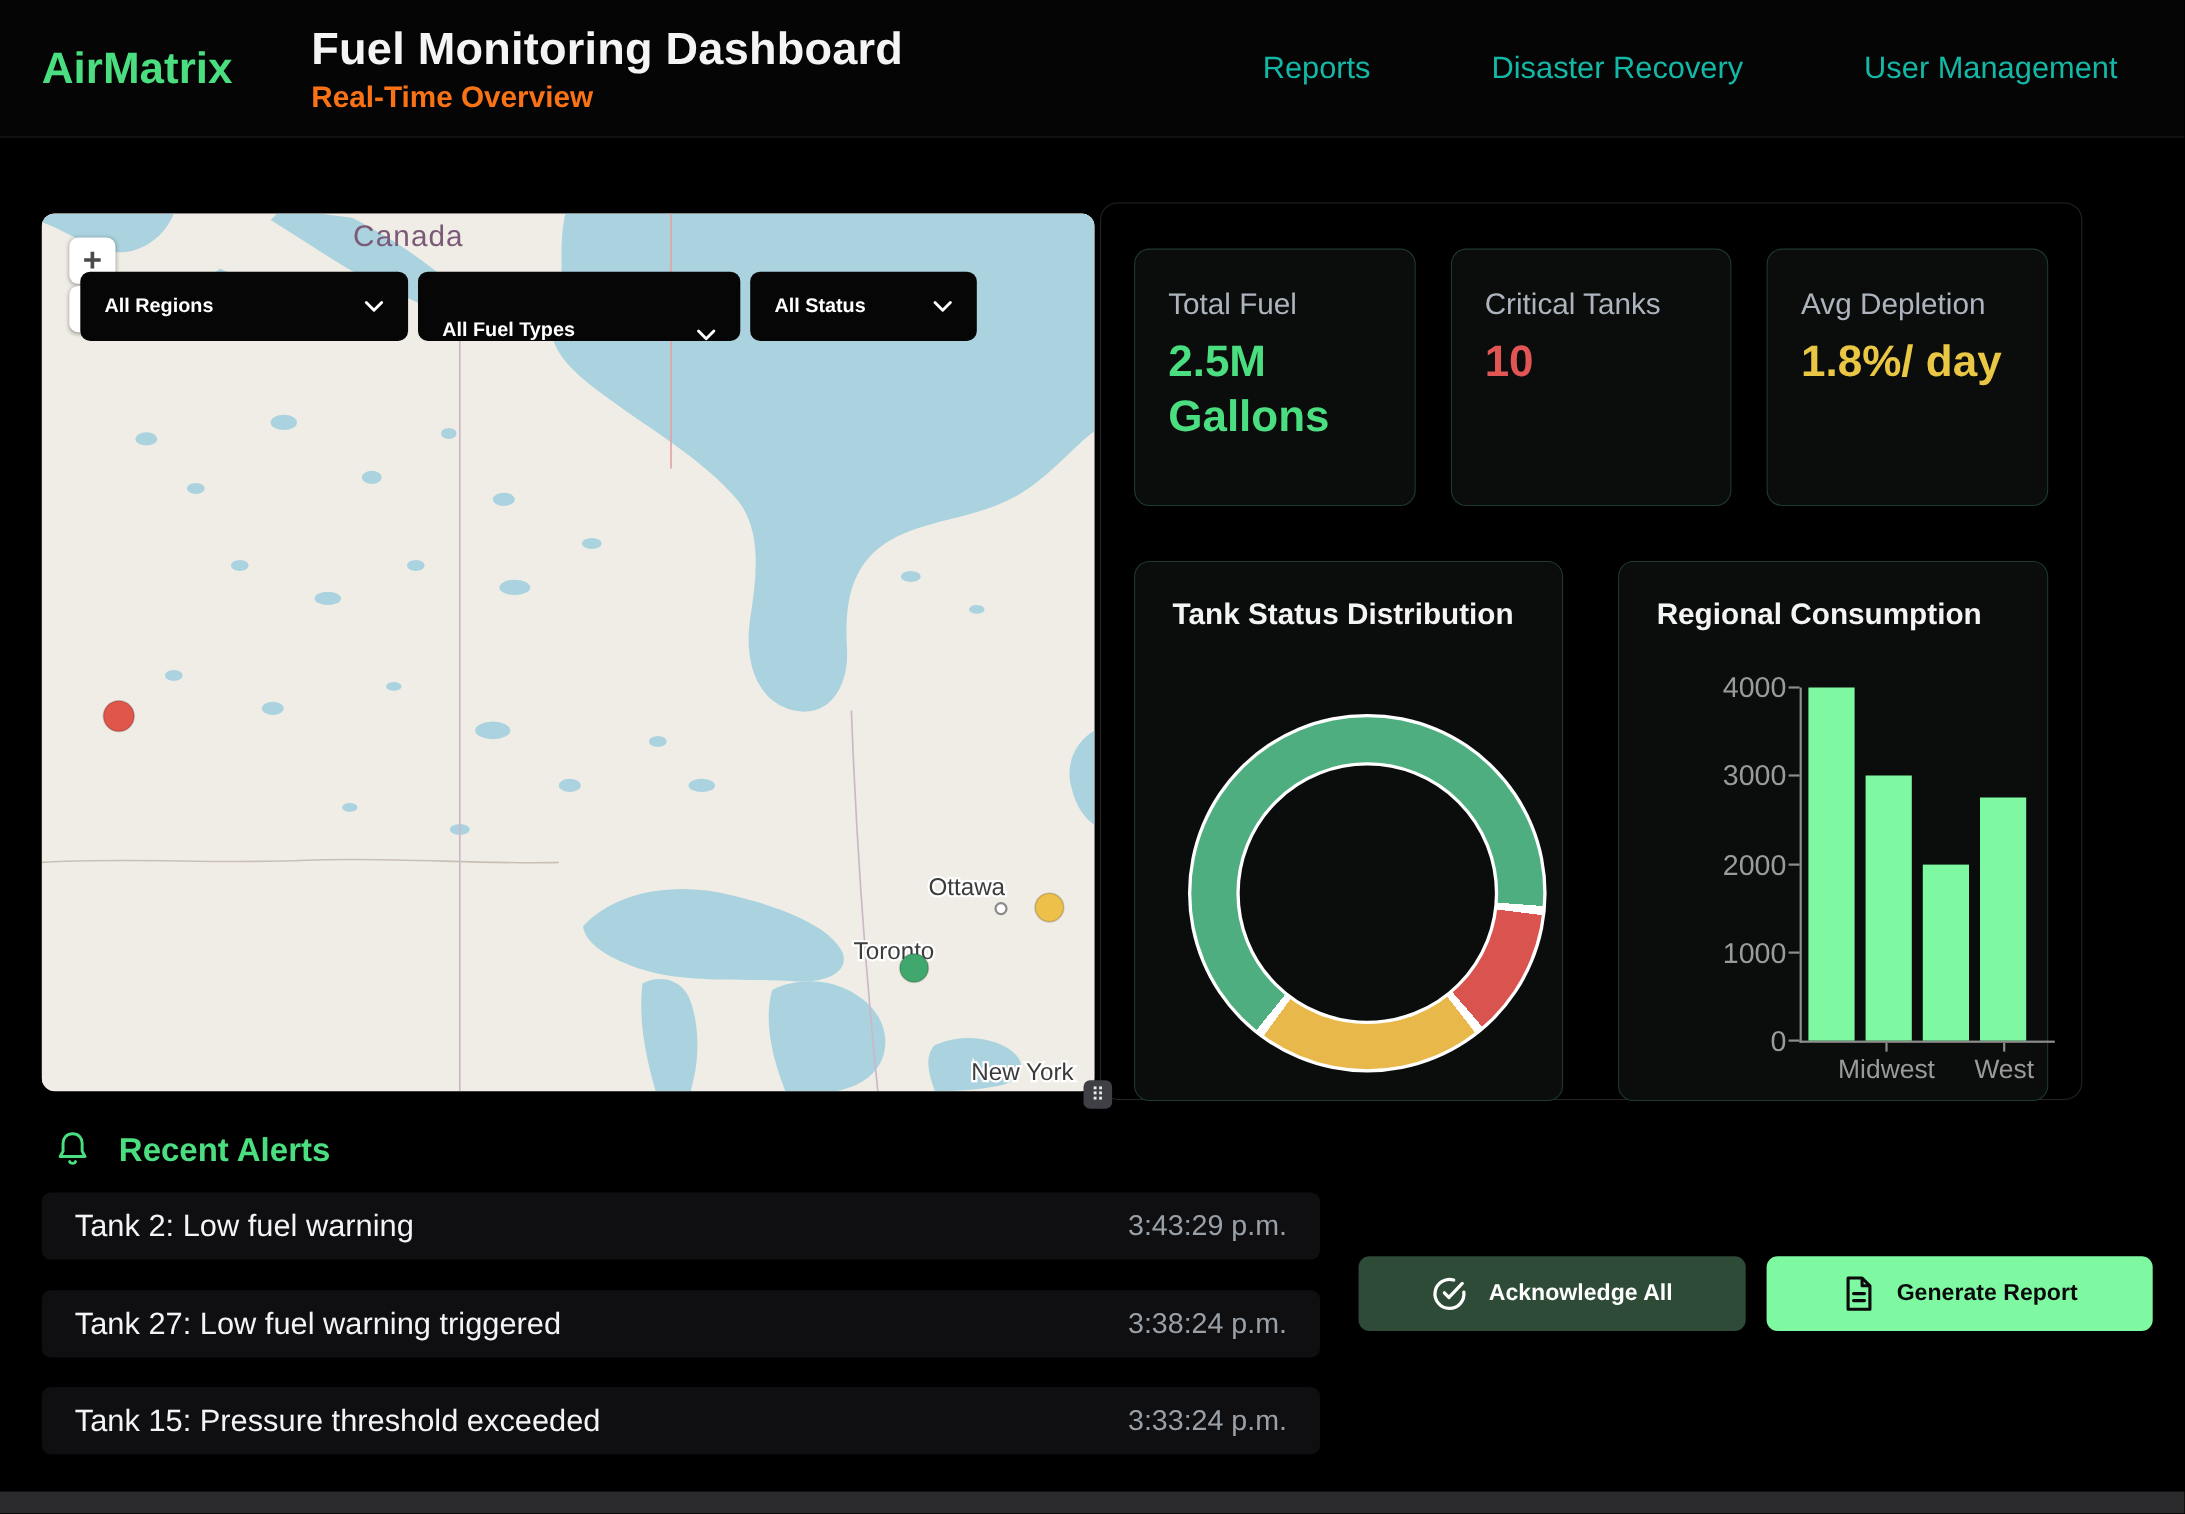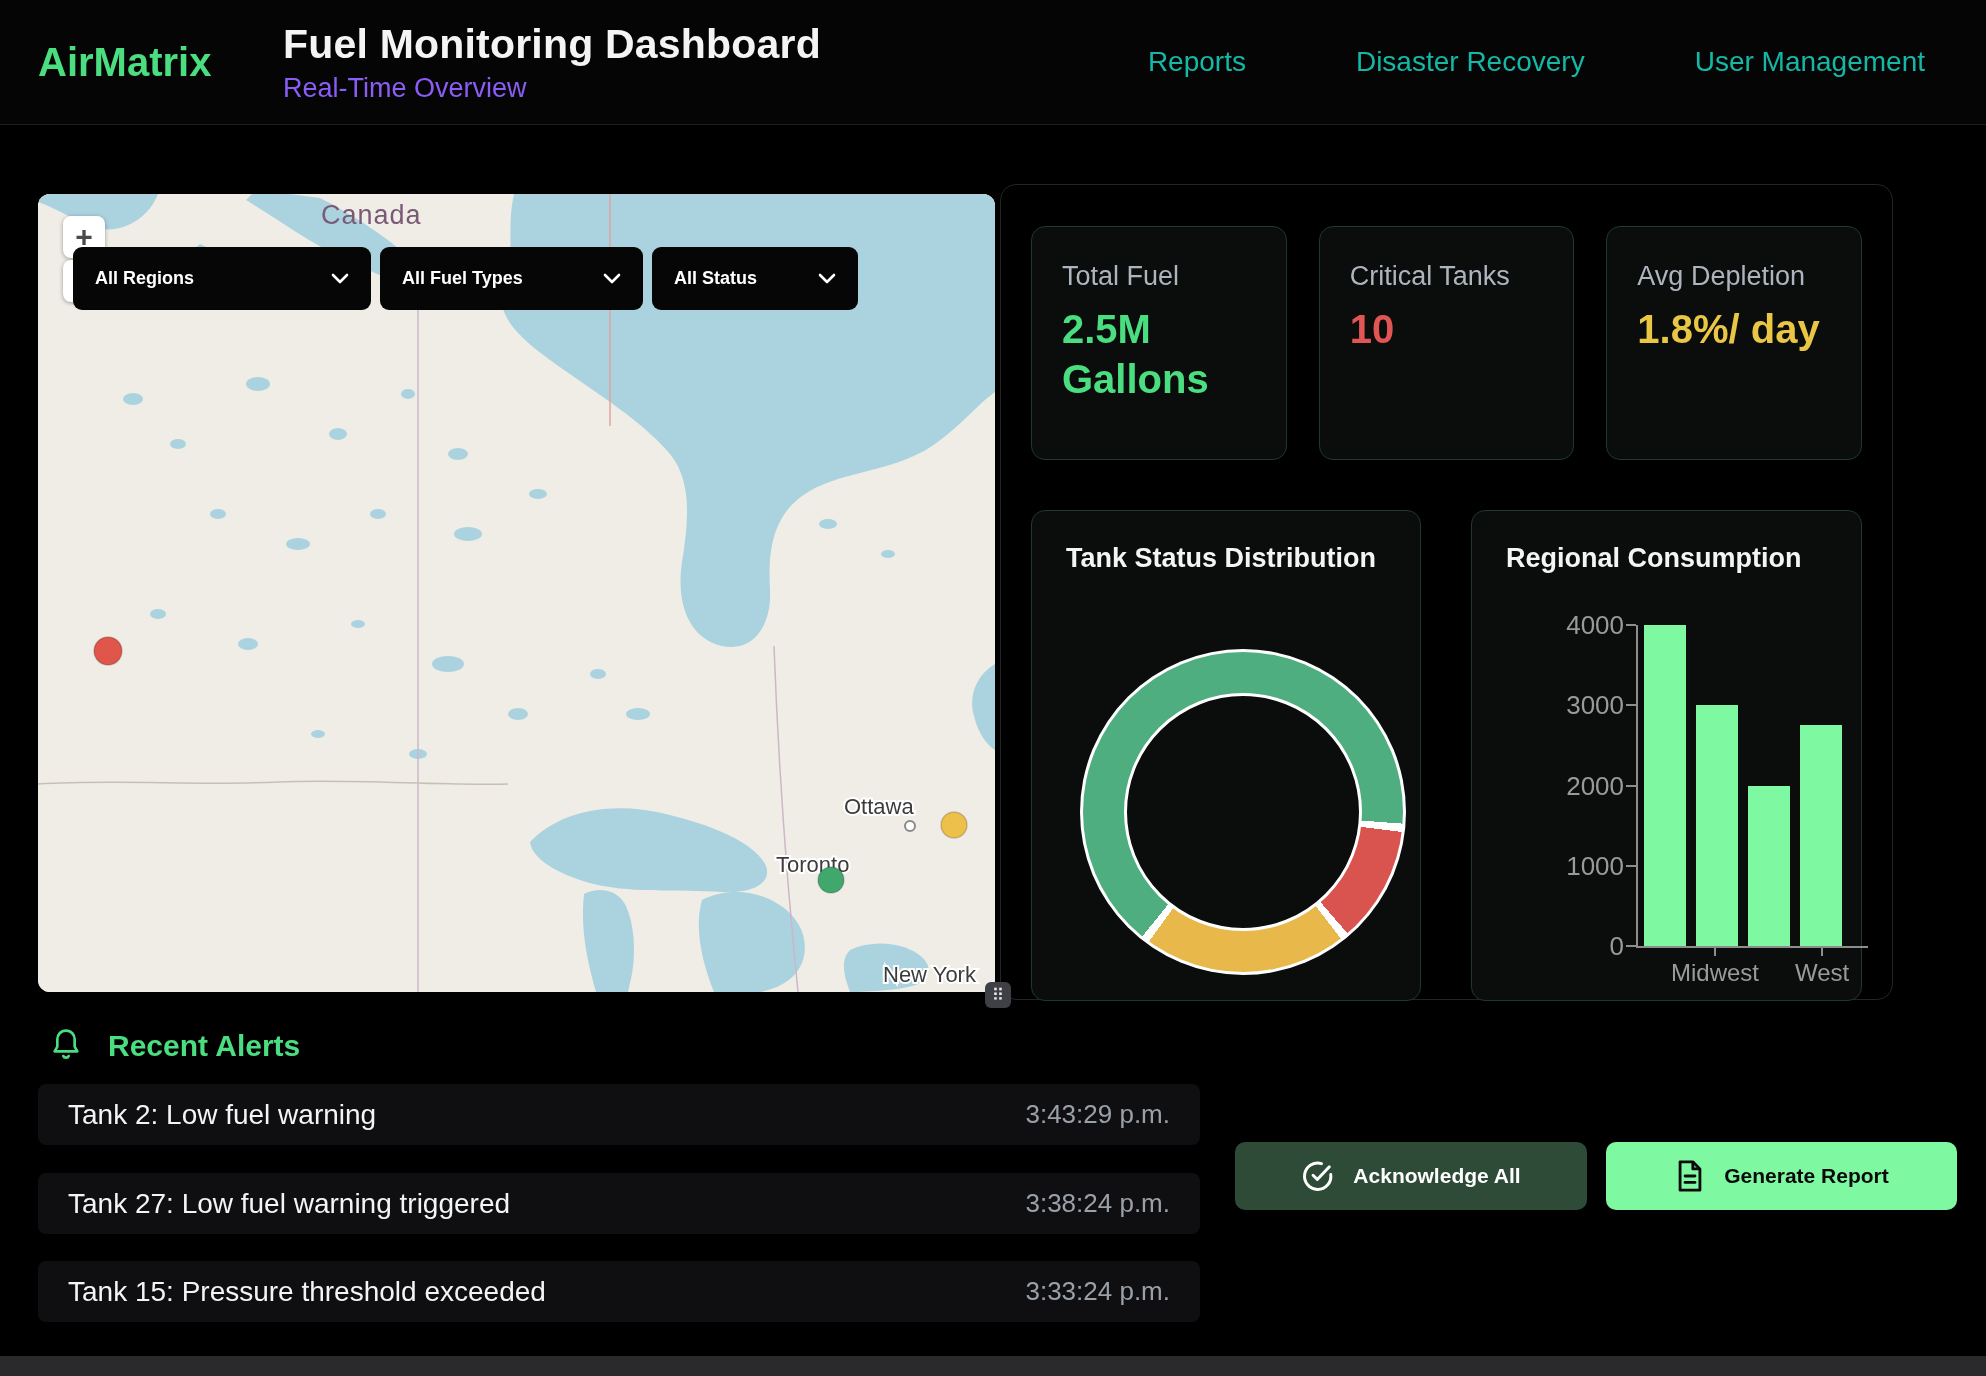--- a/index.html
+++ b/index.html
@@ -6,37 +6,37 @@
   html,body { width:1986px; height:1376px; background:#000; overflow:hidden;
     font-family:"Liberation Sans", sans-serif; position:relative; }
 
   
   .app-header { position:absolute; left:0; top:0; width:1986px; height:125px;
     background:#050505; border-bottom:1px solid #1d1d20;
     display:flex; align-items:center; padding:0 61px 0 38px; }
   .logo { font-size:40px; font-weight:800; color:#4ade80; width:245px; }
   .title-block { display:flex; flex-direction:column; gap:5px; }
   .page-title { font-size:41px; font-weight:700; color:#f4f4f5; letter-spacing:.2px; }
-  .page-subtitle { font-size:27px; font-weight:400; color:#8b5cf6; }
+  .page-subtitle { font-size:27px; font-weight:700; color:#f97316; }
   .top-nav { margin-left:auto; display:flex; gap:110px; }
   .nav-item { font-size:28px; color:#14b8a6; cursor:pointer; }
 
   
   .map-panel { position:absolute; left:38px; top:194px; width:957px; height:798px;
     border-radius:12px; overflow:hidden; background:#f0ede6; }
   .map-panel svg.map { position:absolute; inset:0; }
   .map-zoom { position:absolute; left:25px; top:22px; z-index:1; display:flex; flex-direction:column; gap:2px; }
   .zoom-btn { width:42px; height:42px; background:#fff; border-radius:8px;
     box-shadow:0 1px 4px rgba(0,0,0,.35); display:flex; align-items:center; justify-content:center;
     font-size:30px; font-weight:700; color:#4a4a4a; cursor:pointer; }
   .filter-row { position:absolute; left:35px; top:53px; z-index:2; display:flex; gap:9px; }
   .map-select { height:63px; background:#060606; border-radius:9px; color:#fff;
     display:flex; align-items:center; justify-content:space-between;
     padding:0 22px; font-size:18px; font-weight:600; cursor:pointer; }
-  .map-select.w1{ width:298px; } .map-select.w2{ width:263px; } .map-select.w3{ width:206px; }
+  .map-select.w1{ width:298px; } .map-select.w2{ width:293px;align-items:flex-end; } .map-select.w3{ width:206px; }
   .chev { margin-left:18px; flex:none; }
 
   .map-grip { position:absolute; left:985px; top:982px; width:26px; height:26px;
     background:#3f3f46; border-radius:6px; color:#ececec; font-size:17px;
     display:flex; align-items:center; justify-content:center; z-index:3; }
 
   
   .right-panel { position:absolute; left:1000px; top:184px; width:893px; height:816px;
     border:1px solid #242424; border-radius:16px; padding:41px 30px 0 30px; }
   .kpi-row { display:flex; gap:32px; }

